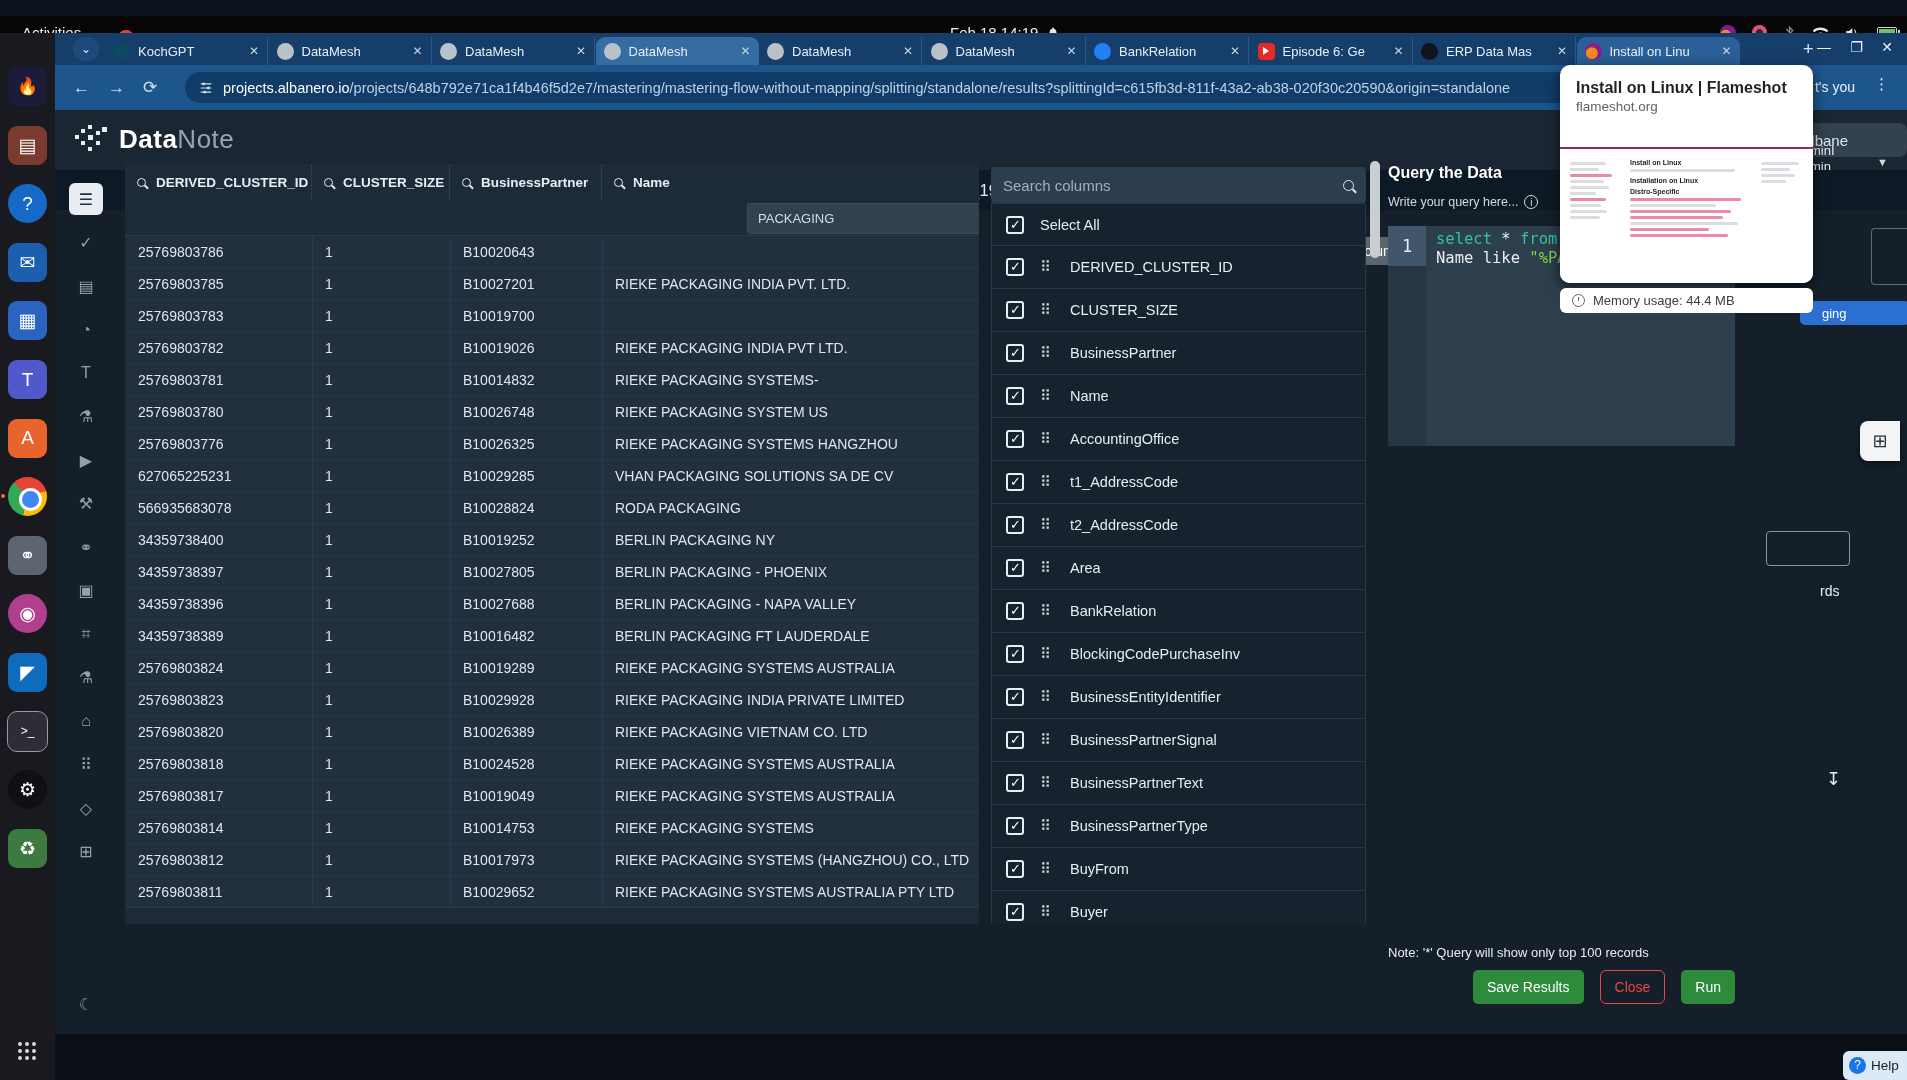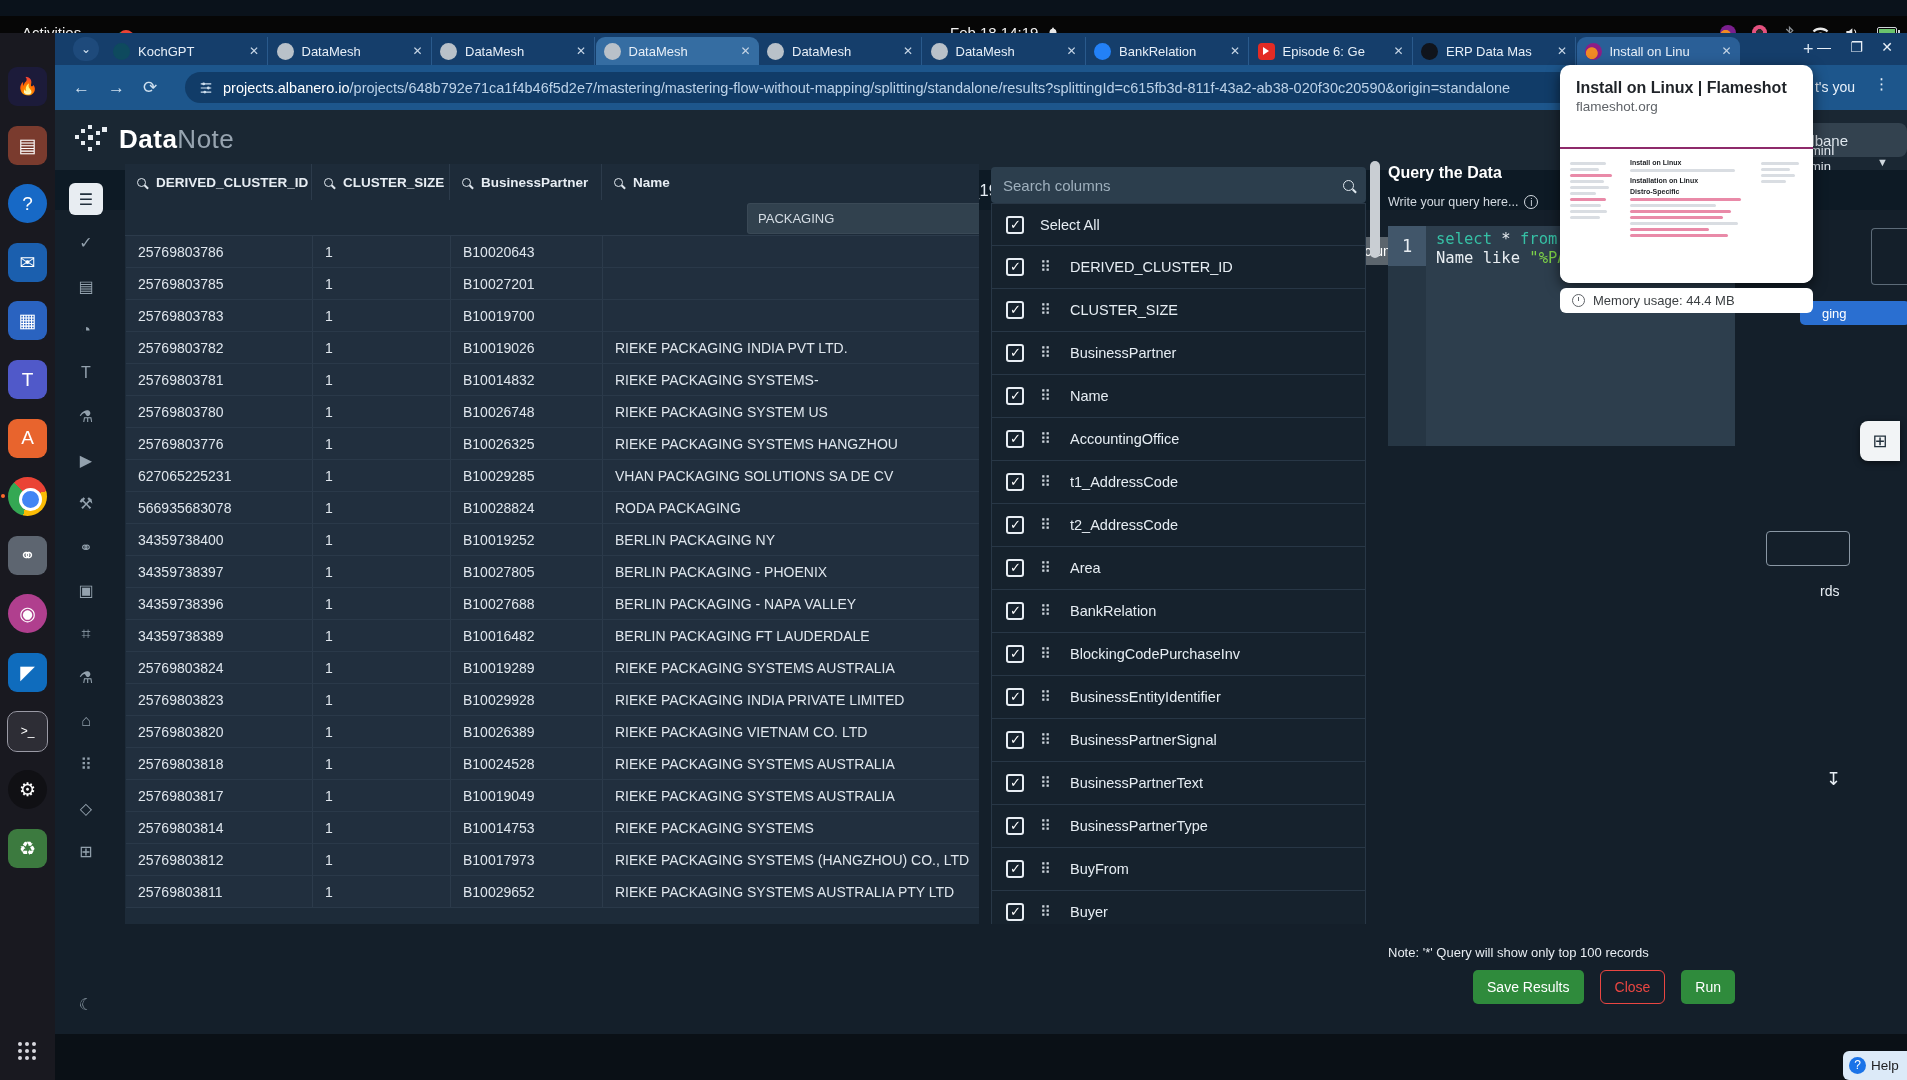--- a/index.html
+++ b/index.html
@@ -392,20 +392,21 @@
     <div id="tbody">
         <div class="trow" style="top: 72px;">
           <div class="td c1">25769803786</div>
           <div class="td c2">1</div>
           <div class="td c3">B10020643</div>
         </div>
         <div class="trow" style="top: 104px;">
           <div class="td c1">25769803785</div>
           <div class="td c2">1</div>
           <div class="td c3">B10027201</div>
+          <div class="td c4">RIEKE PACKAGING INDIA PVT. LTD.</div>
         </div>
         <div class="trow" style="top: 136px;">
           <div class="td c1">25769803783</div>
           <div class="td c2">1</div>
           <div class="td c3">B10019700</div>
         </div>
         <div class="trow" style="top: 168px;">
           <div class="td c1">25769803782</div>
           <div class="td c2">1</div>
           <div class="td c3">B10019026</div>

